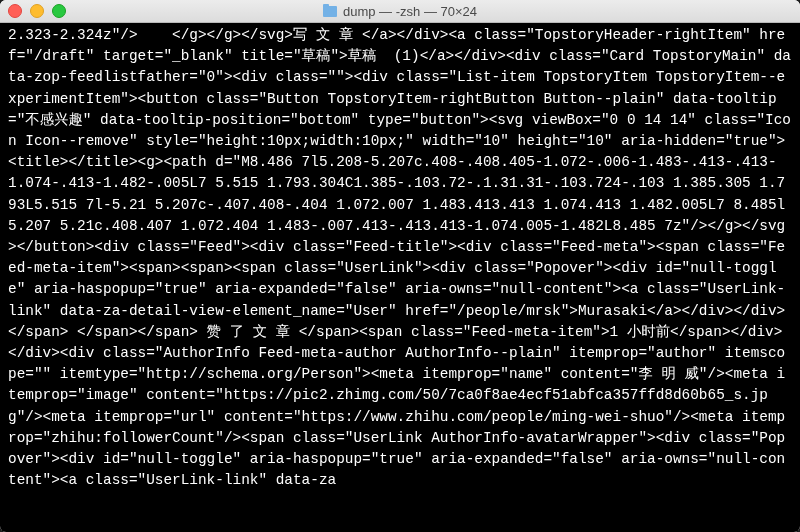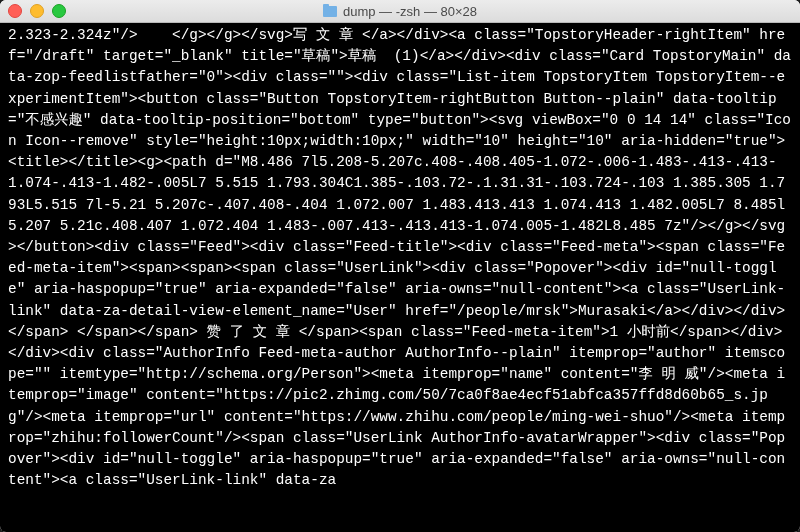--- a/index.html
+++ b/index.html
@@ -89,17 +89,17 @@
 
 <div class="window">
   <div class="titlebar">
     <div class="traffic">
       <div class="tl-btn tl-close"></div>
       <div class="tl-btn tl-min"></div>
       <div class="tl-btn tl-max"></div>
     </div>
     <div class="title">
       <span class="folder-icon"></span>
-      <span>dump — -zsh — 80×28</span>
+      <span>dump — -zsh — 70×24</span>
     </div>
   </div>
   <div class="terminal">2.323-2.324z"/&gt;    &lt;/g&gt;&lt;/g&gt;&lt;/svg&gt;写 文 章 &lt;/a&gt;&lt;/div&gt;&lt;a class="TopstoryHeader-rightItem" href="/draft" target="_blank" title="草稿"&gt;草稿  (1)&lt;/a&gt;&lt;/div&gt;&lt;div class="Card TopstoryMain" data-zop-feedlistfather="0"&gt;&lt;div class=""&gt;&lt;div class="List-item TopstoryItem TopstoryItem--experimentItem"&gt;&lt;button class="Button TopstoryItem-rightButton Button--plain" data-tooltip="不感兴趣" data-tooltip-position="bottom" type="button"&gt;&lt;svg viewBox="0 0 14 14" class="Icon Icon--remove" style="height:10px;width:10px;" width="10" height="10" aria-hidden="true"&gt;&lt;title&gt;&lt;/title&gt;&lt;g&gt;&lt;path d="M8.486 7l5.208-5.207c.408-.408.405-1.072-.006-1.483-.413-.413-1.074-.413-1.482-.005L7 5.515 1.793.304C1.385-.103.72-.1.31.31-.103.724-.103 1.385.305 1.793L5.515 7l-5.21 5.207c-.407.408-.404 1.072.007 1.483.413.413 1.074.413 1.482.005L7 8.485l5.207 5.21c.408.407 1.072.404 1.483-.007.413-.413.413-1.074.005-1.482L8.485 7z"/&gt;&lt;/g&gt;&lt;/svg&gt;&lt;/button&gt;&lt;div class="Feed"&gt;&lt;div class="Feed-title"&gt;&lt;div class="Feed-meta"&gt;&lt;span class="Feed-meta-item"&gt;&lt;span&gt;&lt;span&gt;&lt;span class="UserLink"&gt;&lt;div class="Popover"&gt;&lt;div id="null-toggle" aria-haspopup="true" aria-expanded="false" aria-owns="null-content"&gt;&lt;a class="UserLink-link" data-za-detail-view-element_name="User" href="/people/mrsk"&gt;Murasaki&lt;/a&gt;&lt;/div&gt;&lt;/div&gt;&lt;/span&gt; &lt;/span&gt;&lt;/span&gt; 赞 了 文 章 &lt;/span&gt;&lt;span class="Feed-meta-item"&gt;1 小时前&lt;/span&gt;&lt;/div&gt;&lt;/div&gt;&lt;div class="AuthorInfo Feed-meta-author AuthorInfo--plain" itemprop="author" itemscope="" itemtype="http://schema.org/Person"&gt;&lt;meta itemprop="name" content="李 明 威"/&gt;&lt;meta itemprop="image" content="https://pic2.zhimg.com/50/7ca0f8ae4ecf51abfca357ffd8d60b65_s.jpg"/&gt;&lt;meta itemprop="url" content="https://www.zhihu.com/people/ming-wei-shuo"/&gt;&lt;meta itemprop="zhihu:followerCount"/&gt;&lt;span class="UserLink AuthorInfo-avatarWrapper"&gt;&lt;div class="Popover"&gt;&lt;div id="null-toggle" aria-haspopup="true" aria-expanded="false" aria-owns="null-content"&gt;&lt;a class="UserLink-link" data-za</div>
 </div>
 
 </body></html>

